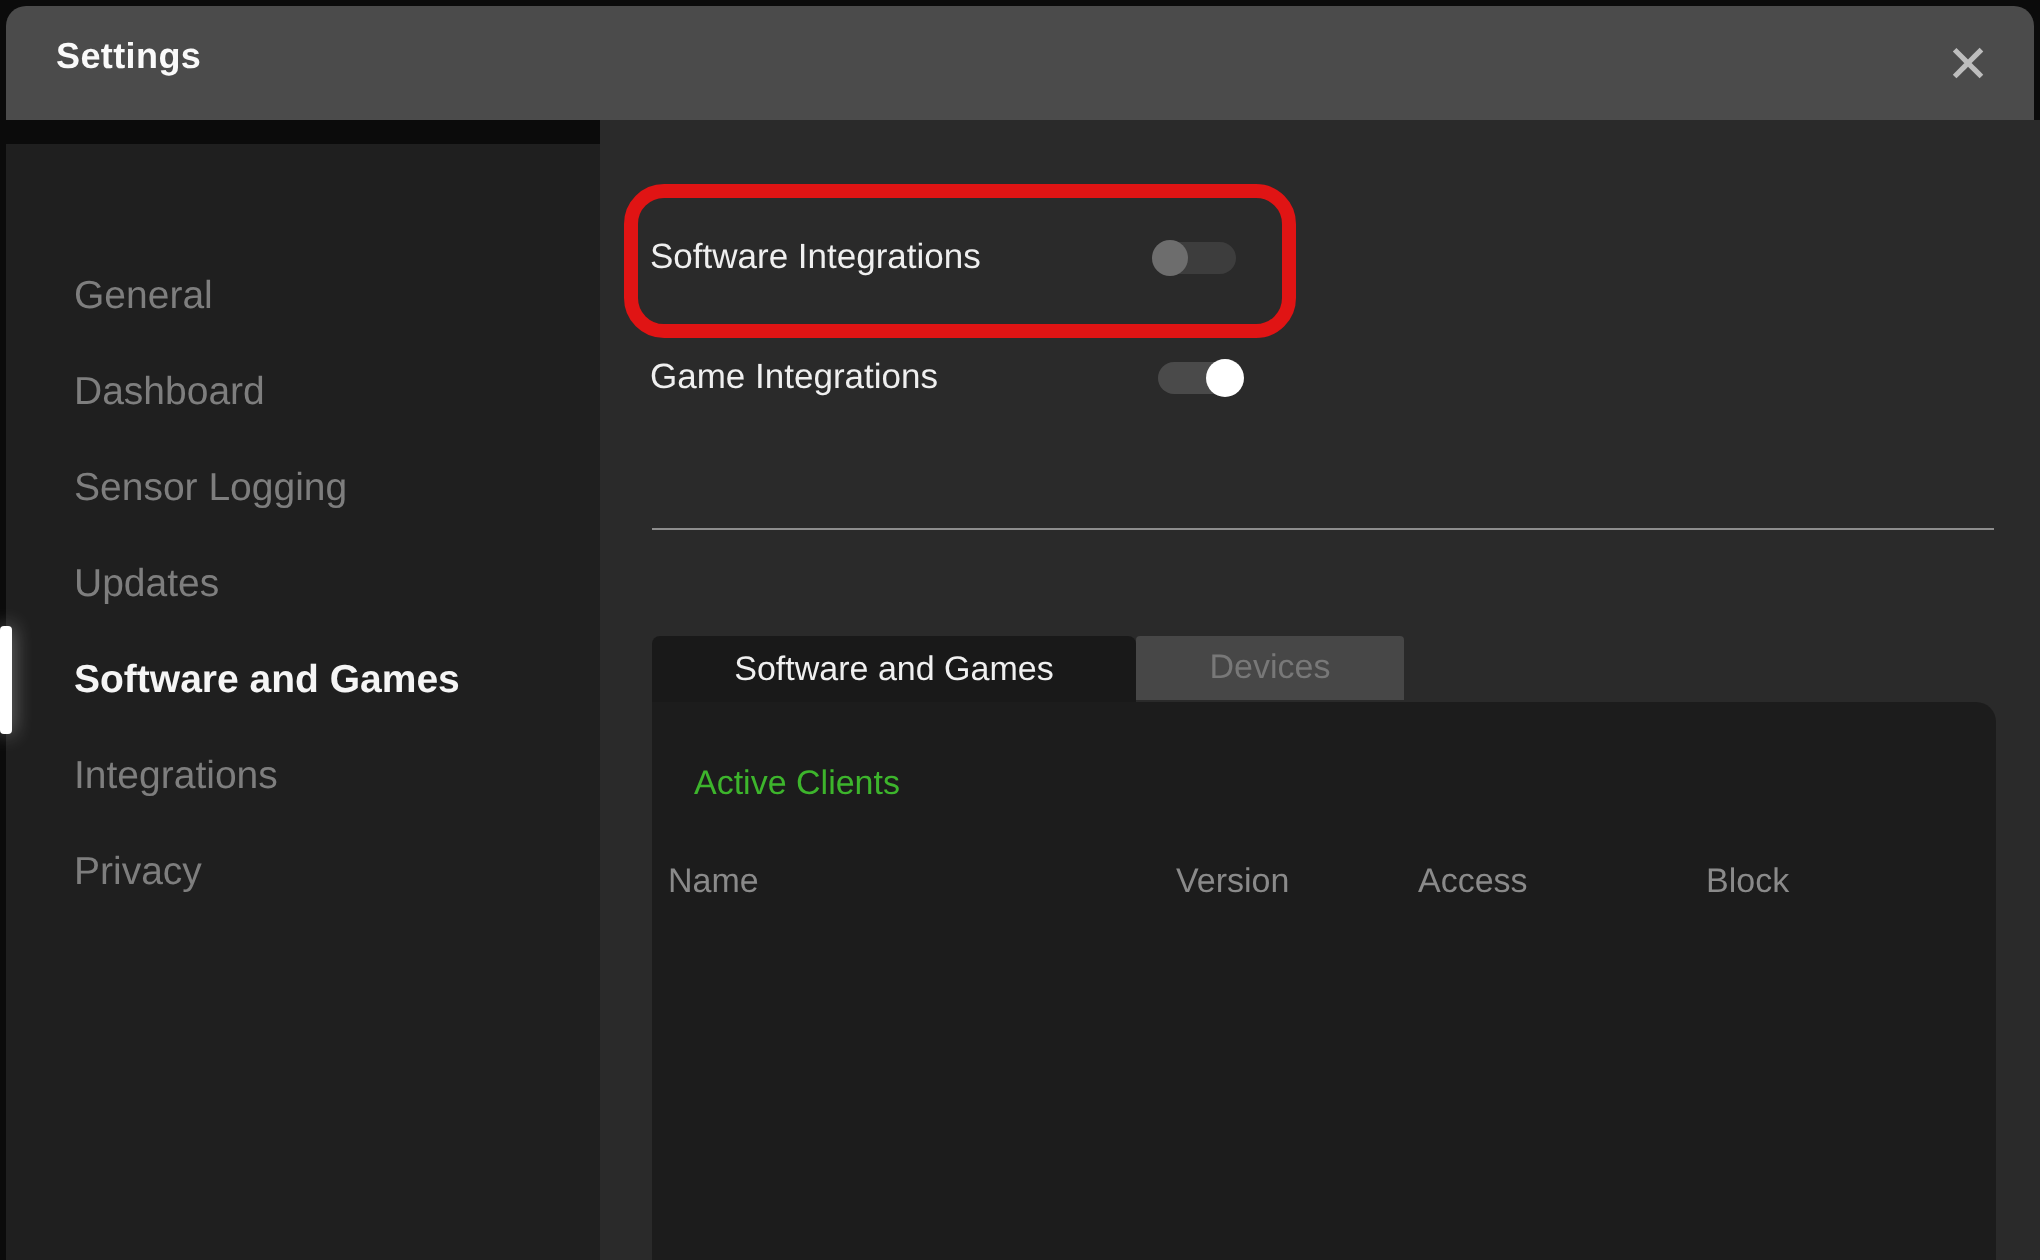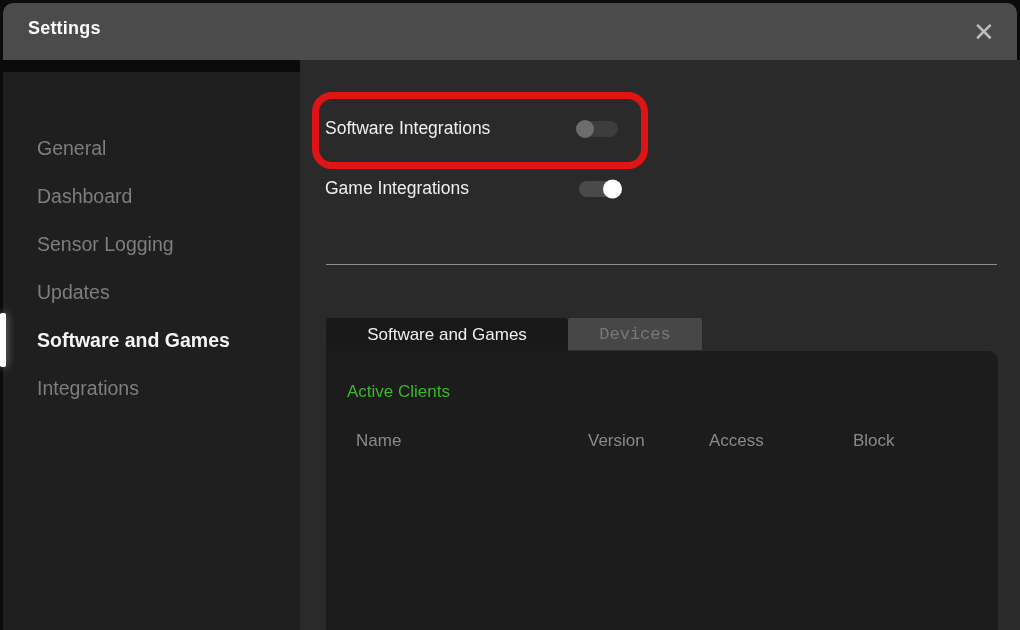--- a/index.html
+++ b/index.html
@@ -78,36 +78,36 @@
   .tab {
     position:absolute; top:258px; display:flex; align-items:center;
     justify-content:center; font-size:17px; cursor:pointer;
   }
   .tab.active {
     left:26px; width:242px; height:34px; background:#191919;
     color:#f0f0f0; border-radius:4px 4px 0 0;
   }
   .tab.inactive {
     left:268px; width:134px; height:32px; background:#474747;
-    color:#787878; border-radius:2px 2px 0 0;font-family:Liberation Mono, monospace;
+    color:#787878; border-radius:2px 2px 0 0;
   }
 
   
   .panel {
     position:absolute; left:26px; top:291px; width:672px; bottom:0;
     background:#1c1c1c; border-radius:0 10px 0 0;padding-left:32px;
   }
   .section-title {
     position:absolute; left:21px; top:31px;
     font-size:17px; color:#3db52c;
   }
   .col-header {
     position:absolute; top:80px; font-size:17px; color:#8a8a8a;
   }
-  .col-name    { left:30px; }
+  .col-name    { left:8px; }
   .col-version { left:262px; }
   .col-access  { left:383px; }
   .col-block   { left:527px; }
 </style>
 </head>
 <body>
 
 <div class="titlebar">
   <div class="title">Settings</div>
   <div class="close-btn">✕</div>
@@ -115,20 +115,21 @@
 
 <div class="sidebar">
   <div class="active-indicator"></div>
   <ul class="nav">
     <li class="nav-item">General</li>
     <li class="nav-item">Dashboard</li>
     <li class="nav-item">Sensor Logging</li>
     <li class="nav-item">Updates</li>
     <li class="nav-item active">Software and Games</li>
     <li class="nav-item">Integrations</li>
+    <li class="nav-item">Privacy</li>
   </ul>
 </div>
 
 <div class="main">
 
   <div class="annotation"></div>
 
   <div class="toggle-row-label lbl-software">Software Integrations</div>
   <div class="toggle off">
     <div class="knob"></div>

